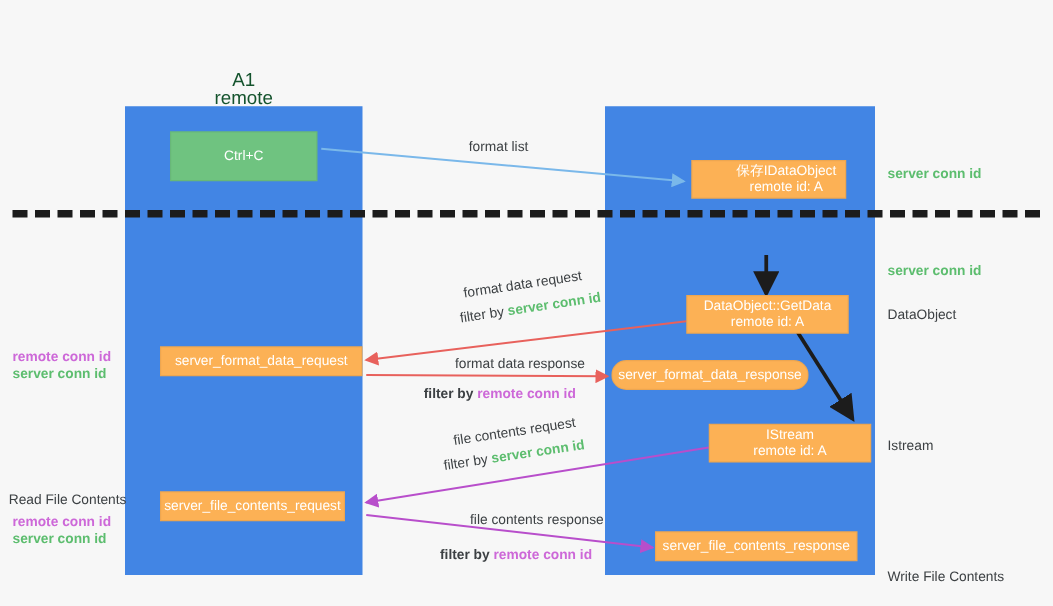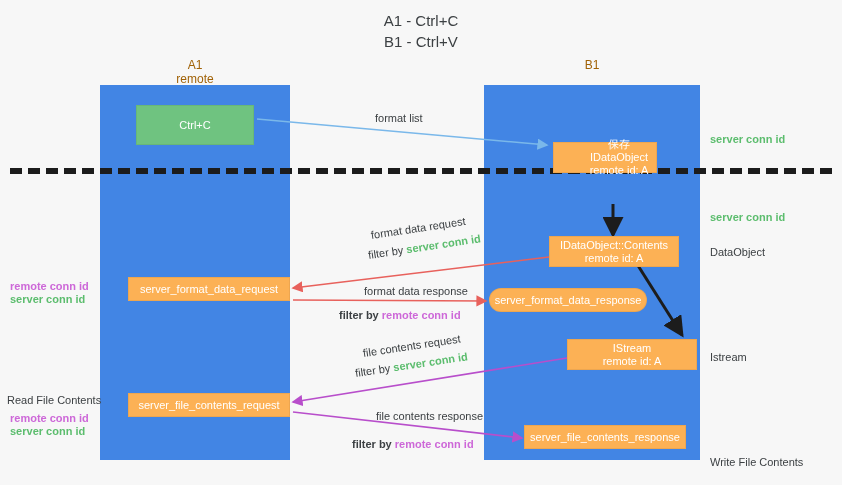--- a/index.html
+++ b/index.html
@@ -29,23 +29,23 @@
     text-align: center;
     font-size: 15px;
     line-height: 21px;
     color: #3c4043;
     white-space: pre-line;
   }
 
   
   .col-head {
     text-align: center;
-    font-size: 12px;
+    font-size: 15px;
     line-height: 14px;
-    color: #a16207;
+    color: #14532d;
   }
   .col-head .l1 { display: block; }
   .col-head .l2 { display: block; }
 
   
   .lane {
     background: #4285e4;
     top: 85px;
     height: 375px;
   }
@@ -92,29 +92,26 @@
     left: 0; top: 0;
     width: 842px; height: 485px;
     pointer-events: none;
   }
 </style>
 </head>
 <body>
 
 <div id="stage">
 
-  <div class="abs" id="title">A1 - Ctrl+C
-B1 - Ctrl+V</div>
 
   <div class="abs col-head" style="left:130px; top:58px; width:130px;">
     <span class="l1">A1</span>
     <span class="l2">remote</span>
   </div>
   <div class="abs col-head" style="left:527px; top:58px; width:130px;">
-    <span class="l1">B1</span>
   </div>
 
   <div class="abs lane" id="lane-a1"></div>
   <div class="abs lane" id="lane-b1"></div>
 
   <svg class="abs" id="arrows" viewBox="0 0 842 485">
     <defs>
       <marker id="ah-blue" markerWidth="7" markerHeight="7" refX="6" refY="3.5" orient="auto">
         <path d="M0,0 L7,3.5 L0,7 z" fill="#7ab8ea"></path>
       </marker>
@@ -143,45 +140,45 @@
 
     <line x1="293" y1="412" x2="522" y2="438" stroke="#b84ecb" stroke-width="1.6" marker-end="url(#ah-purple)"></line>
   </svg>
 
   <div class="abs" id="divider"></div>
 
   <div class="abs node green" style="left:136px; top:105px; width:118px; height:40px;">
     <span class="ln">Ctrl+C</span>
   </div>
 
-  <div class="abs node orange" style="left:553px; top:142px; width:104px; height:31px;padding-left:28px;">
+  <div class="abs node orange" style="left:553px; top:128px; width:124px; height:31px;padding-left:28px;">
     <span class="ln">保存IDataObject</span>
     <span class="ln">remote id: A</span>
   </div>
 
 
   <div class="abs node orange" style="left:549px; top:236px; width:130px; height:31px;">
-    <span class="ln">IDataObject::Contents</span>
+    <span class="ln">DataObject::GetData</span>
     <span class="ln">remote id: A</span>
   </div>
 
   <div class="abs node orange" style="left:567px; top:339px; width:130px; height:31px;">
     <span class="ln">IStream</span>
     <span class="ln">remote id: A</span>
   </div>
 
   <div class="abs node orange" style="left:128px; top:277px; width:162px; height:24px;">
     <span class="ln">server_format_data_request</span>
   </div>
 
   <div class="abs node orange" style="left:489px; top:288px; width:158px; height:24px;border-radius:12px;">
     <span class="ln">server_format_data_response</span>
   </div>
 
-  <div class="abs node orange" style="left:128px; top:393px; width:162px; height:24px;">
+  <div class="abs node orange" style="left:128px; top:393px; width:148px; height:24px;">
     <span class="ln">server_file_contents_request</span>
   </div>
 
   <div class="abs node orange" style="left:524px; top:425px; width:162px; height:24px;">
     <span class="ln">server_file_contents_response</span>
   </div>
 
   <div class="abs lbl" style="left:375px; top:111px;">format list</div>
 
   <div class="abs lbl rot-up" style="left:371px; top:228px;">format data request</div>

